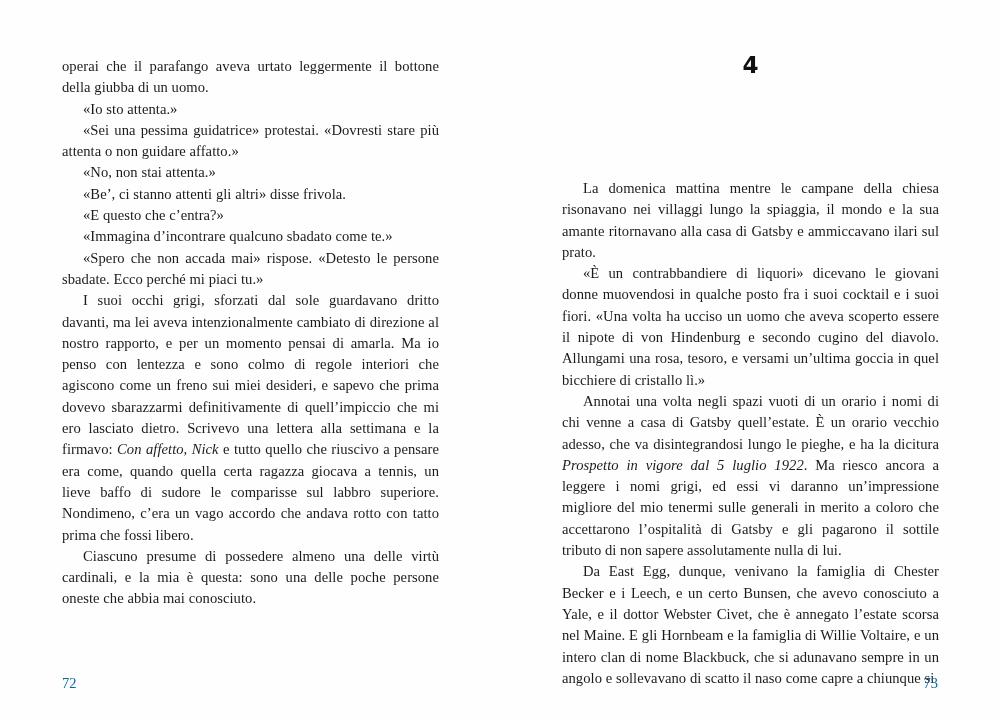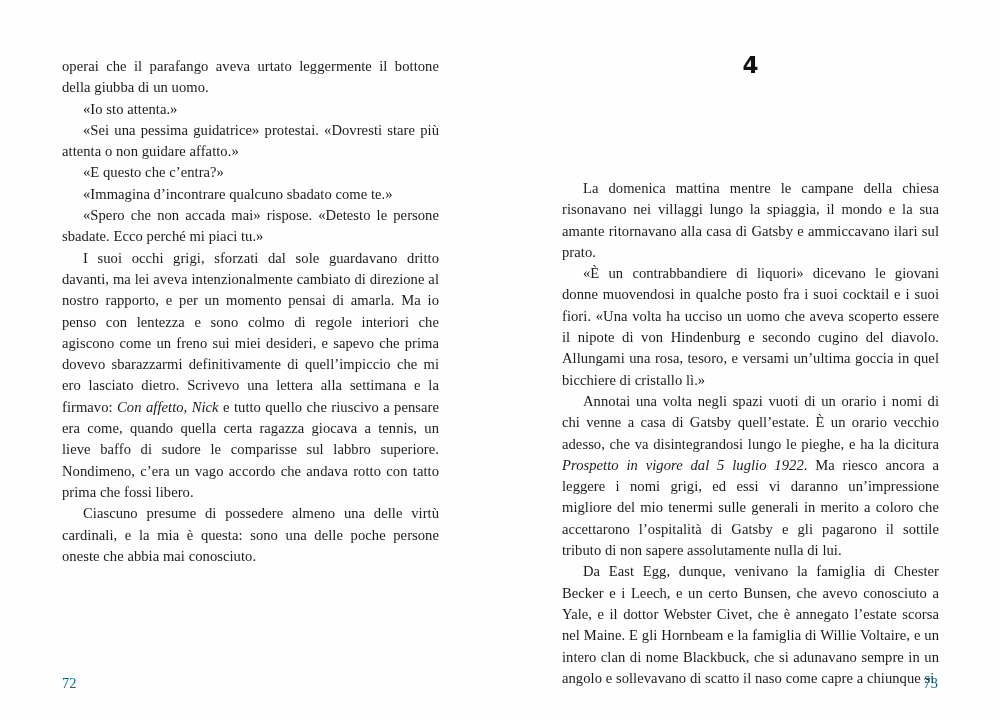--- a/index.html
+++ b/index.html
@@ -54,20 +54,22 @@
 </head>
 <body>
 
 <div class="spread">
 
   <section class="page">
     <div class="text-block text-block-left" id="left-paragraphs">
         <p class="para"><span>operai che il parafango aveva urtato leggermente il bottone della giubba di un uomo.</span></p>
         <p class="para indent"><span>«Io sto attenta.»</span></p>
         <p class="para indent"><span>«Sei una pessima guidatrice» protestai. «Dovresti stare più attenta o non guidare affatto.»</span></p>
+        <p class="para indent"><span>«No, non stai attenta.»</span></p>
+        <p class="para indent"><span>«Be’, ci stanno attenti gli altri» disse frivola.</span></p>
         <p class="para indent"><span>«E questo che c’entra?»</span></p>
         <p class="para indent"><span>«Immagina d’incontrare qualcuno sbadato come te.»</span></p>
         <p class="para indent"><span>«Spero che non accada mai» rispose. «Detesto le persone sbadate. Ecco perché mi piaci tu.»</span></p>
         <p class="para indent"><span>I suoi occhi grigi, sforzati dal sole guardavano dritto davanti, ma lei aveva intenzionalmente cambiato di direzione al nostro rapporto, e per un momento pensai di amarla. Ma io penso con lentezza e sono colmo di regole interiori che agiscono come un freno sui miei desideri, e sapevo che prima dovevo sbarazzarmi definitivamente di quell’impiccio che mi ero lasciato dietro. Scrivevo una lettera alla settimana e la firmavo: </span><span class="italic">Con affetto, Nick</span><span> e tutto quello che riuscivo a pensare era come, quando quella certa ragazza giocava a tennis, un lieve baffo di sudore le comparisse sul labbro superiore. Nondimeno, c’era un vago accordo che andava rotto con tatto prima che fossi libero.</span></p>
         <p class="para indent"><span>Ciascuno presume di possedere almeno una delle virtù cardinali, e la mia è questa: sono una delle poche persone oneste che abbia mai conosciuto.</span></p>
       </div>
     <div class="page-number page-number-left">72</div>
   </section>
 
   <section class="page">

